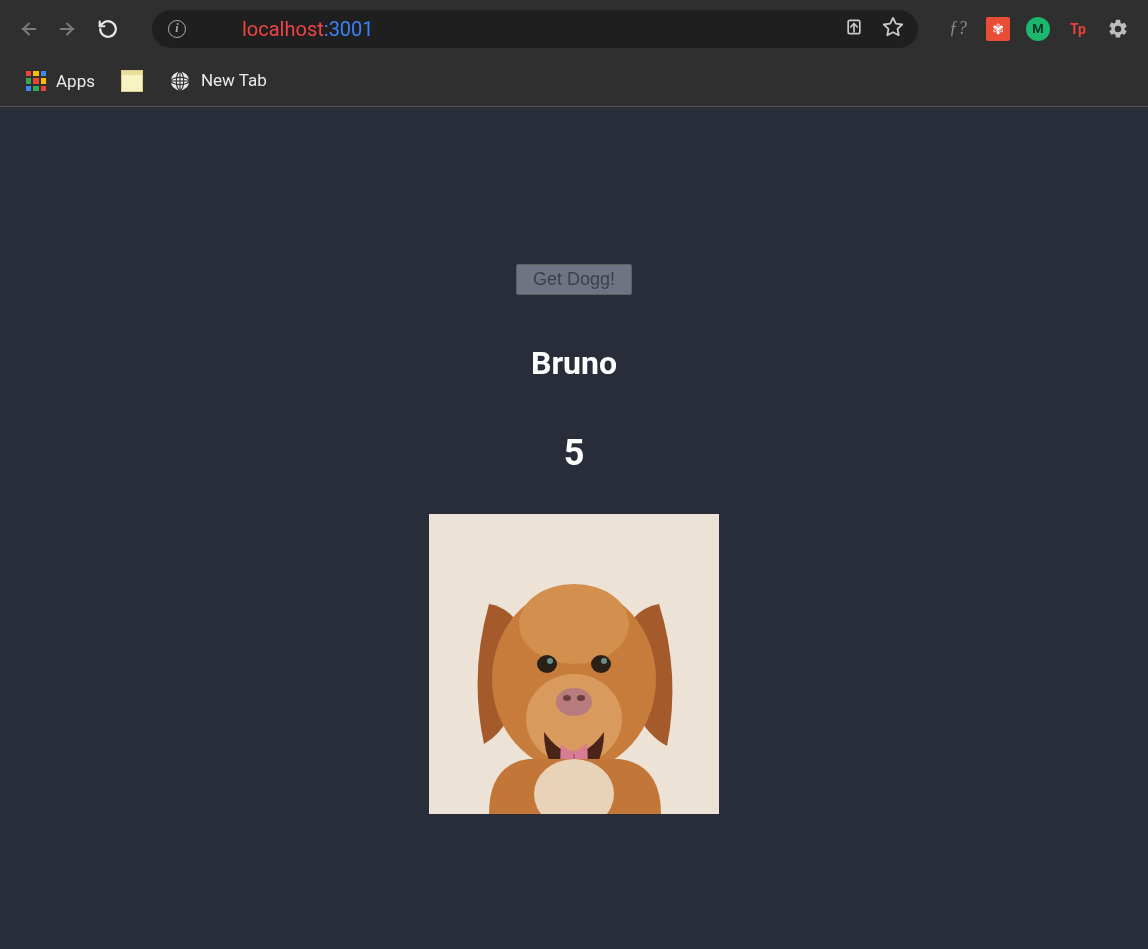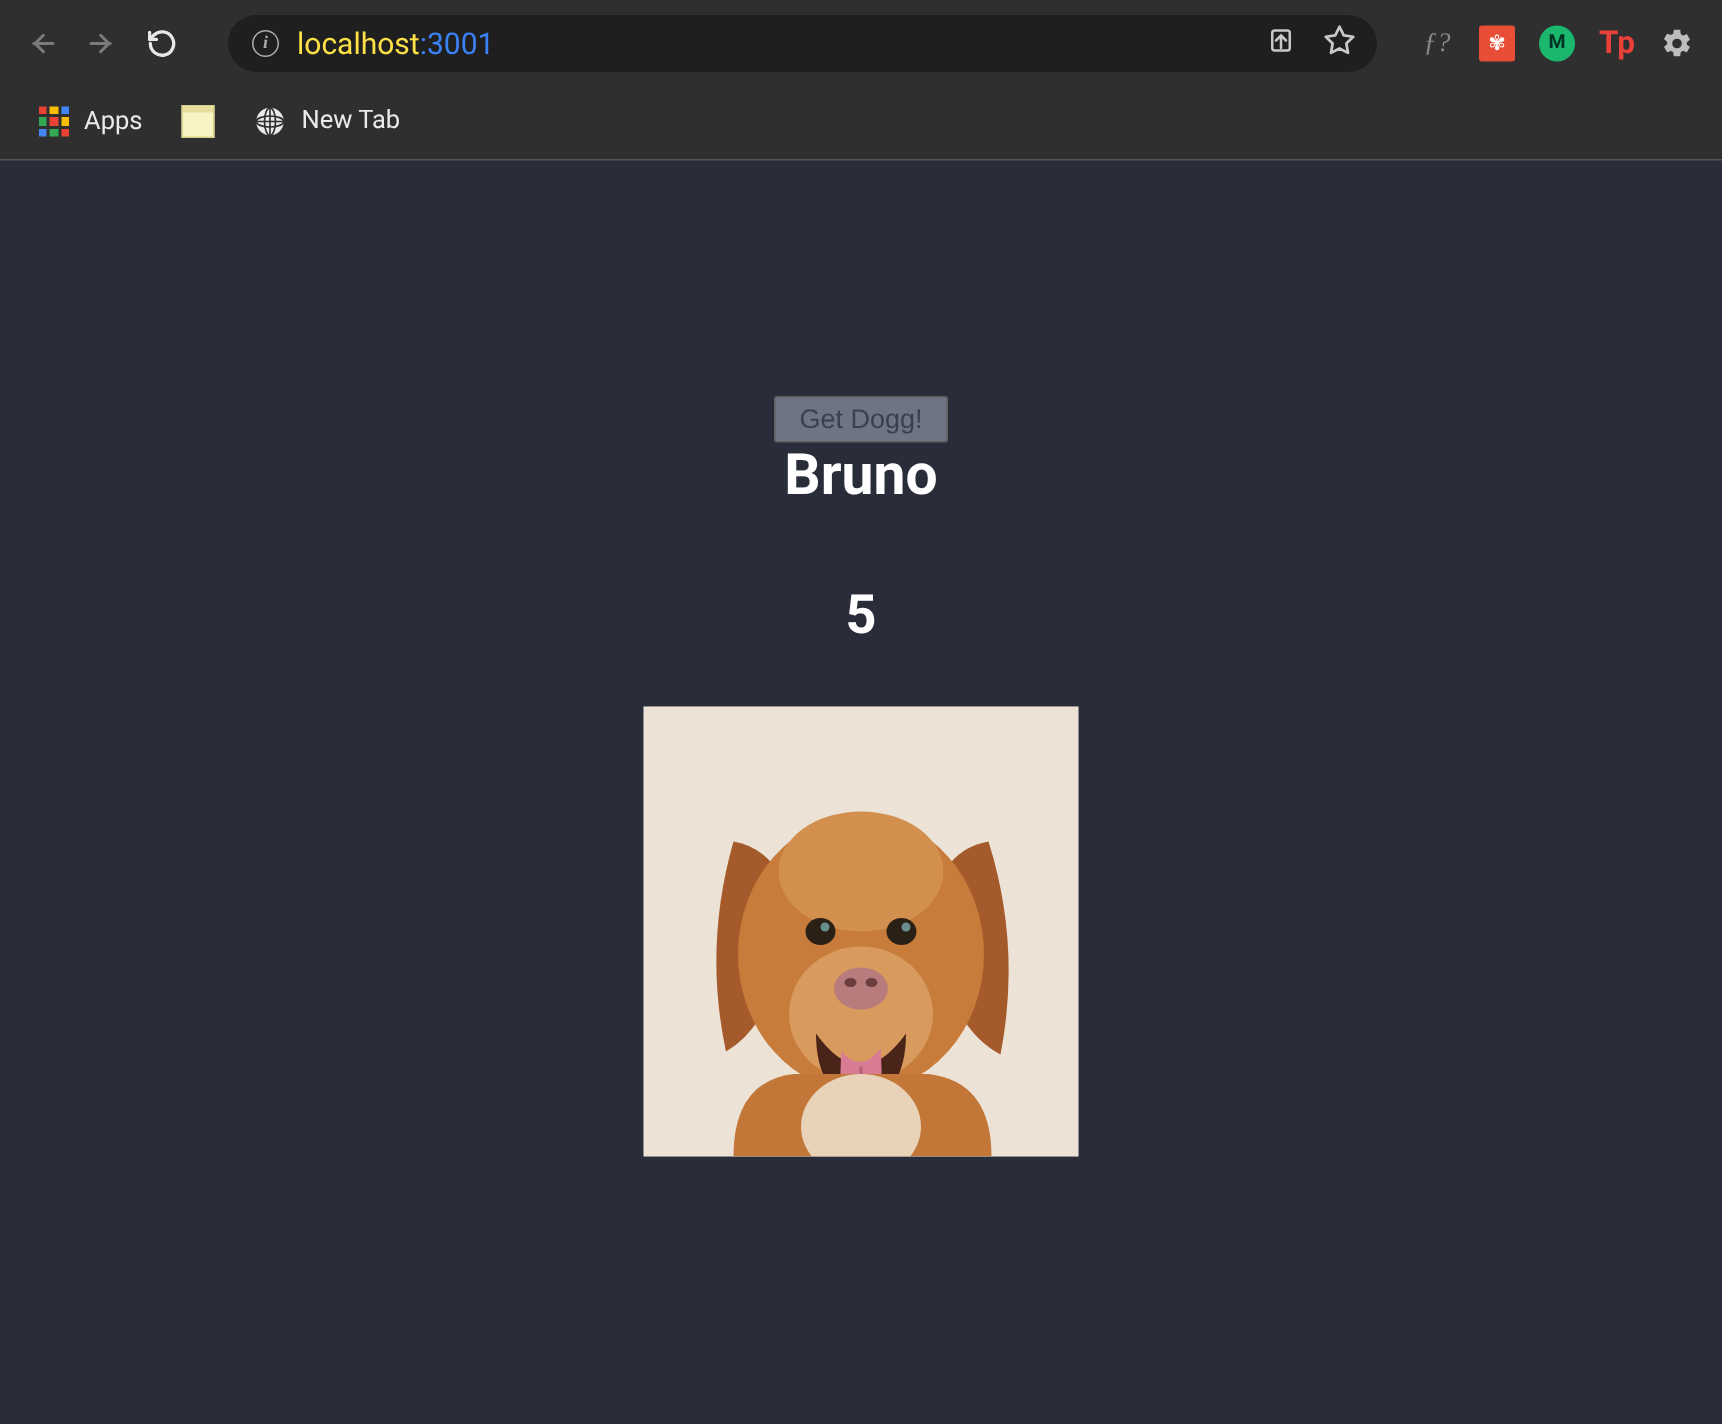--- a/index.html
+++ b/index.html
@@ -80,21 +80,22 @@
       font-style: italic;
     }
 
     .url-text {
       color: #fff;
       font-size: 20px;
       font-weight: 400;
     }
 
     .url-host {
-      color: #fde047;
+      color: #ef4444;
+      margin-left: 44px;
     }
 
     .url-port {
       color: #3b82f6;
     }
 
     .address-bar-right {
       position: absolute;
       right: 14px;
       display: flex;
@@ -151,21 +152,21 @@
       color: #003322;
       font-size: 13px;
       font-weight: bold;
       text-align: center;
       line-height: 24px;
     }
 
     .ext-tp {
       color: #e8413a;
       font-weight: bold;
-      font-size: 21px;
+      font-size: 14px;
     }
 
     .gear-icon {
       color: #bdbdbd;
       cursor: pointer;
     }
 
     .bookmarks-bar {
       display: flex;
       align-items: center;
@@ -248,21 +249,22 @@
       border: 1px solid #606060;
       padding: 4px 16px;
       font-size: 18px;
       color: #3a404e;
       font-family: Arial, sans-serif;
       cursor: pointer;
       border-radius: 2px;
     }
 
     .dog-name {
-      font-size: 38px;
+      margin-top: 49px;
+      font-size: 32px;
       font-weight: bold;
     }
 
     .dog-number {
       margin-top: 50px;
       font-size: 36px;
       font-weight: bold;
     }
 
     .dog-image {

